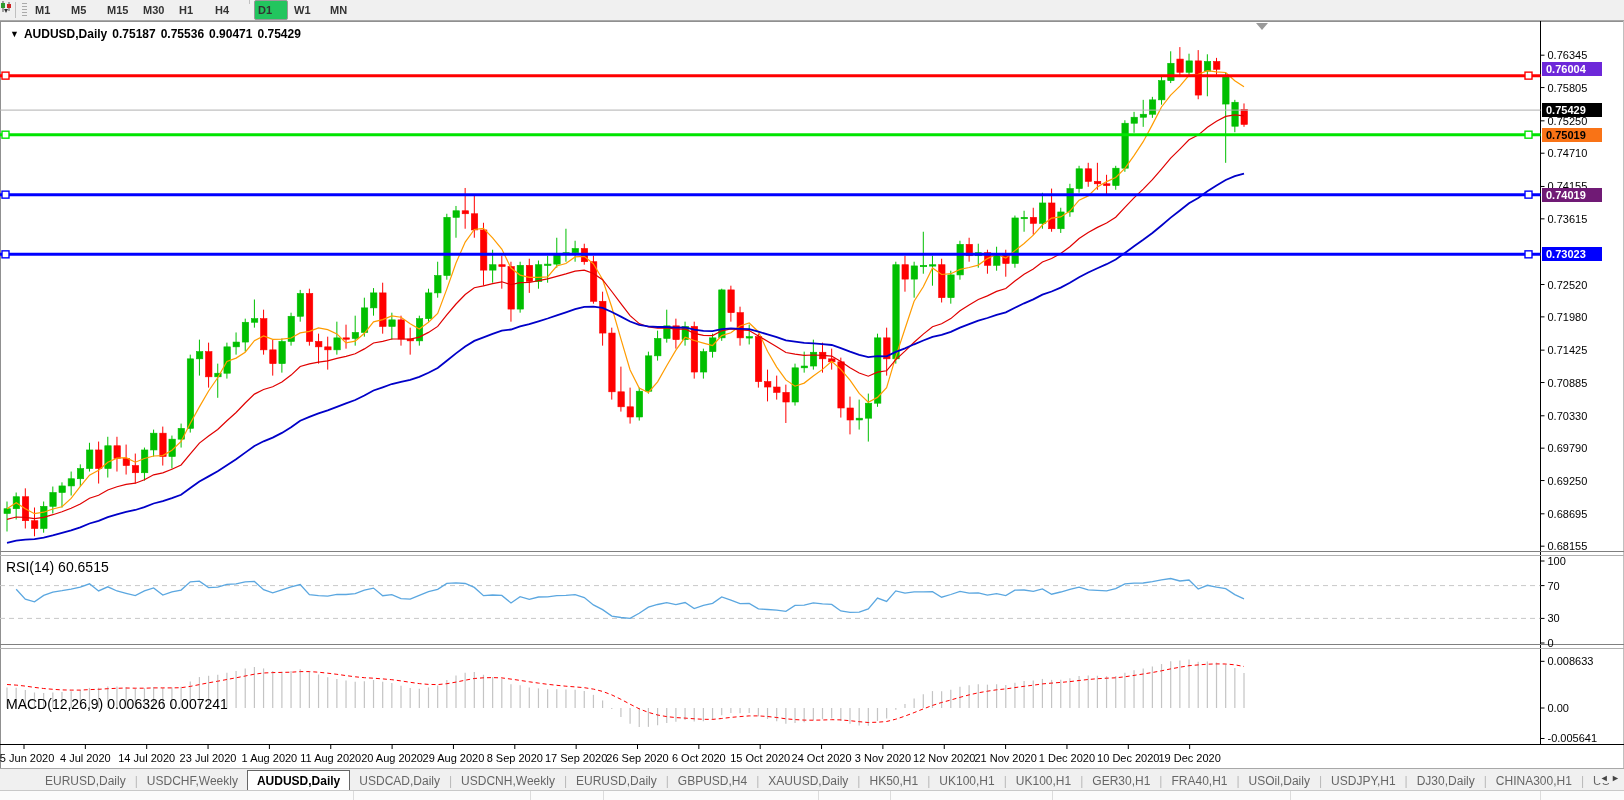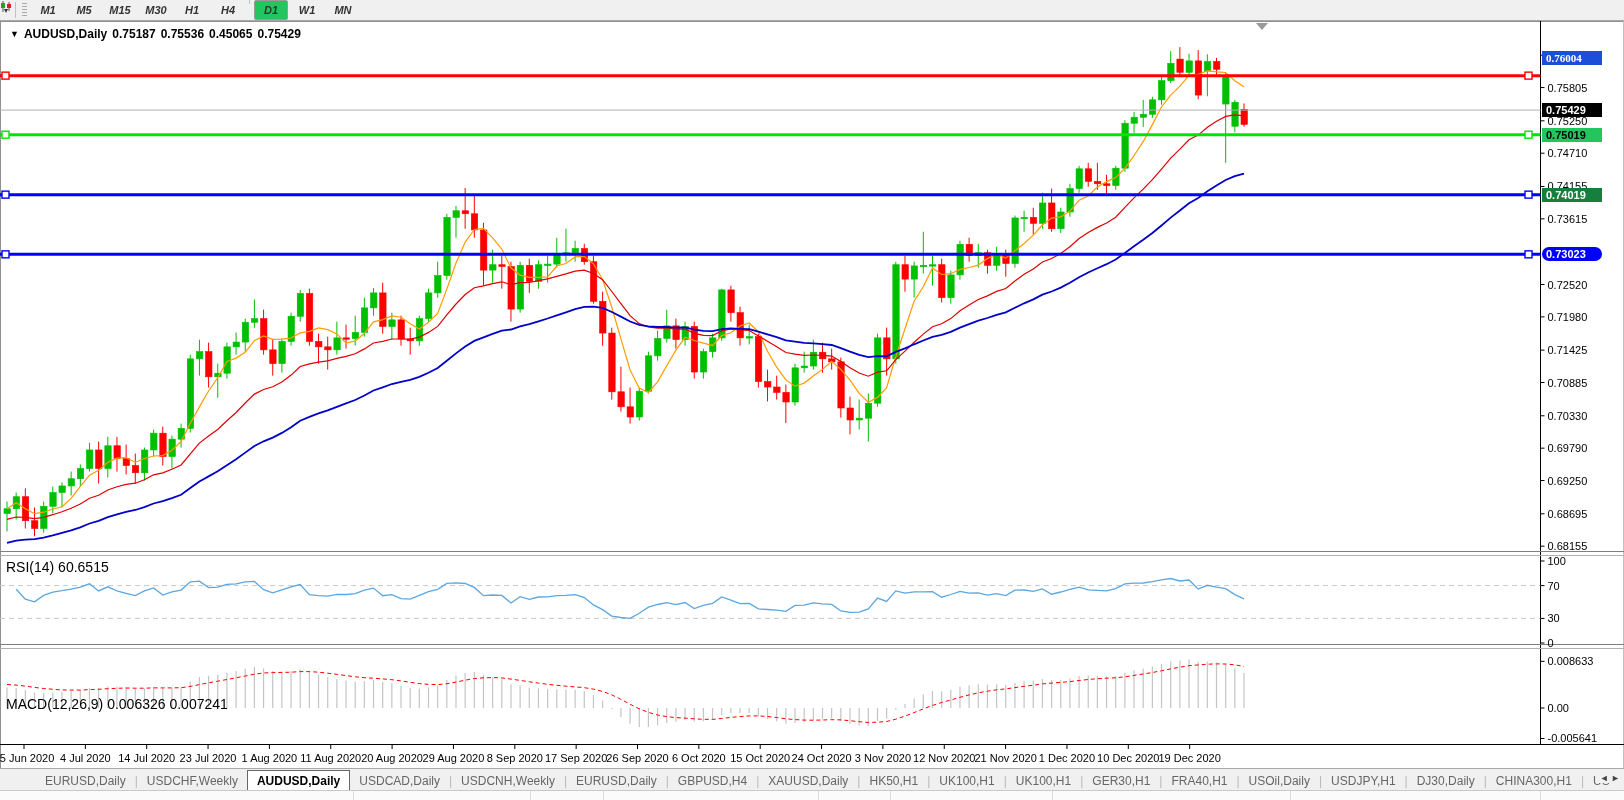--- a/index.html
+++ b/index.html
@@ -5,22 +5,22 @@
   html,body{margin:0;padding:0;background:#d4d0c8;}
   #app{position:relative;width:1624px;height:800px;background:#ffffff;overflow:hidden;
        font-family:"Liberation Sans","DejaVu Sans",sans-serif;-webkit-font-smoothing:antialiased;}
   
   #toolbar{position:absolute;left:0;top:0;width:1624px;height:20px;background:#f0f0f0;
            border-bottom:1px solid #a8a8a8;display:flex;align-items:center;font-size:11px;color:#222;}
   .tb-icon{display:flex;align-items:center;gap:2px;padding:0 4px;height:18px;}
   .tb-caret{font-size:8px;color:#333;}
   .tb-sep{width:1px;height:16px;background:#c0c0c0;margin:0 3px;}
   .tb-grip{width:5px;height:14px;margin:0 3px;background:repeating-linear-gradient(#aaa 0 1px,#f0f0f0 1px 3px);}
-  .tf-btn{min-width:26px;height:18px;line-height:18px;text-align:center;padding:0 3px;margin:12px 1px;
-          font-weight:bold;color:#333;border:1px solid transparent;border-radius:2px;font-style:italic;}
+  .tf-btn{min-width:26px;height:18px;line-height:18px;text-align:left;padding:0 3px;margin:12px 1px;
+          font-weight:bold;color:#333;border:1px solid transparent;border-radius:2px;}
   .tf-btn.active{background:#22c55e;border:1px solid #9a9a9a;}
   
   .ohlc-title{position:absolute;left:10px;top:27px;font-size:12px;font-weight:bold;color:#000;
               display:flex;gap:5px;align-items:center;}
   .ohlc-title .caret{font-size:9px;}
   .panel-label{position:absolute;left:6px;font-size:14px;color:#000;}
   .badge{position:absolute;left:1542px;min-width:52px;height:14px;line-height:14px;font-size:11px;
          font-weight:bold;padding:0 4px;transform:translateY(-50%);white-space:nowrap;}
   
   #tabbar{position:absolute;left:0;top:768px;width:1624px;height:22px;background:#f0f0f0;
@@ -590,32 +590,32 @@
       <line x1="1234.842" y1="708" x2="1234.842" y2="668.0911397126895" stroke="#c4c4c4" stroke-width="1.2"></line>
       <line x1="1244.005" y1="708" x2="1244.005" y2="673.099565280381" stroke="#c4c4c4" stroke-width="1.2"></line>
       <polyline points="7.0,684.5 16.2,685.1 25.3,686.1 34.5,687.4 43.7,688.5 52.8,689.3 62.0,689.9 71.1,690.1 80.3,690.1 89.5,689.6 98.6,689.3 107.8,688.7 117.0,688.3 126.1,688.0 135.3,688.2 144.4,688.2 153.6,687.9 162.8,687.9 171.9,687.9 181.1,687.7 190.3,686.4 199.4,684.6 208.6,682.8 217.7,681.2 226.9,679.5 236.1,677.8 245.2,676.0 254.4,674.2 263.6,673.0 272.7,672.6 281.9,672.4 291.1,672.2 300.2,671.6 309.4,671.6 318.5,672.2 327.7,673.2 336.9,674.3 346.0,675.6 355.2,676.8 364.4,677.7 373.5,678.2 382.7,678.9 391.8,679.7 401.0,680.9 410.2,682.3 419.3,683.6 428.5,684.4 437.7,684.6 446.8,683.7 456.0,682.1 465.2,680.2 474.3,678.5 483.5,677.8 492.6,677.6 501.8,677.9 511.0,679.1 520.1,680.4 529.3,681.8 538.5,683.1 547.6,684.3 556.8,685.3 565.9,686.2 575.1,686.9 584.3,687.7 593.4,689.1 602.6,691.4 611.8,694.9 620.9,699.3 630.1,704.2 639.2,708.8 648.4,712.4 657.6,715.0 666.7,716.6 675.9,717.6 685.1,718.1 694.2,718.8 703.4,719.3 712.6,719.4 721.7,718.5 730.9,717.4 740.0,716.6 749.2,715.9 758.4,715.9 767.5,716.5 776.7,717.5 785.9,718.8 795.0,719.6 804.2,720.1 813.3,720.2 822.5,720.0 831.7,719.7 840.8,719.9 850.0,720.7 859.2,721.7 868.3,722.5 877.5,722.2 886.6,721.5 895.8,719.2 905.0,716.1 914.1,712.6 923.3,708.9 932.5,705.4 941.6,702.5 950.8,700.0 960.0,697.3 969.1,694.9 978.3,692.8 987.4,691.2 996.6,689.8 1005.8,688.9 1014.9,687.6 1024.1,686.3 1033.3,685.2 1042.4,683.9 1051.6,683.1 1060.7,682.4 1069.9,681.6 1079.1,680.5 1088.2,679.5 1097.4,678.7 1106.6,678.2 1115.7,677.8 1124.9,676.8 1134.0,675.4 1143.2,674.0 1152.4,672.5 1161.5,670.8 1170.7,668.9 1179.9,667.2 1189.0,665.7 1198.2,664.9 1207.4,664.2 1216.5,663.9 1225.7,664.0 1234.8,664.8 1244.0,666.5" fill="none" stroke="#ff0000" stroke-width="1" stroke-dasharray="4 3"></polyline>
     </svg>
 
   <div class="ohlc-title">
     <span class="caret">▼</span>
     <span>AUDUSD,Daily</span>
     <span>0.75187</span>
     <span>0.75536</span>
-    <span>0.45065</span>
+    <span>0.90471</span>
     <span>0.75429</span>
   </div>
 
   <div class="panel-label" style="top:559px;">RSI(14) 60.6515</div>
   <div class="panel-label" style="top:652px;margin-top:44px;">MACD(12,26,9) 0.006326 0.007241</div>
 
   <div id="badges">
-      <div class="badge" style="top: 58px; background: #1d4ed8; color: rgb(255, 255, 255); font-family: Liberation Serif, serif;">0.76004</div>
-      <div class="badge" style="top: 134.685px; background: #22c55e; color: rgb(0, 0, 0);">0.75019</div>
-      <div class="badge" style="top: 194.635px; background: #15803d; color: rgb(255, 255, 255);">0.74019</div>
-      <div class="badge" style="top: 254.345px; background: rgb(0, 0, 255); color: rgb(255, 255, 255); border-radius: 7px;">0.73023</div>
+      <div class="badge" style="top: 69px; background: #6d28d9; color: rgb(255, 255, 255);">0.76004</div>
+      <div class="badge" style="top: 134.685px; background: #f97316; color: rgb(0, 0, 0);">0.75019</div>
+      <div class="badge" style="top: 194.635px; background: #701a75; color: rgb(255, 255, 255);">0.74019</div>
+      <div class="badge" style="top: 254.345px; background: rgb(0, 0, 255); color: rgb(255, 255, 255);">0.73023</div>
       <div class="badge" style="top: 110.105px; background: rgb(0, 0, 0); color: rgb(255, 255, 255);">0.75429</div>
     </div>
 
   <div id="tabbar">
       <div class="tab">EURUSD,Daily</div>
       <span class="tab-sep">|</span>
       <div class="tab">USDCHF,Weekly</div>
       <div class="tab active">AUDUSD,Daily</div>
       <div class="tab">USDCAD,Daily</div>
       <span class="tab-sep">|</span>

